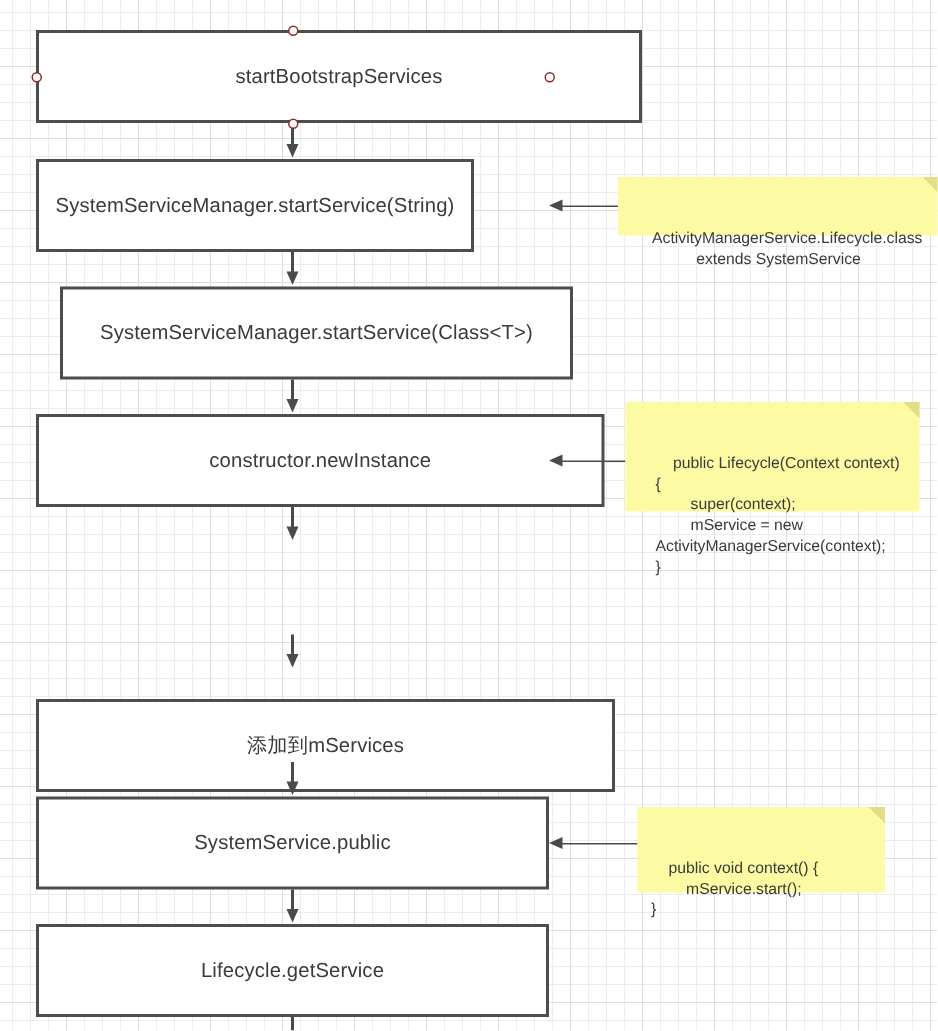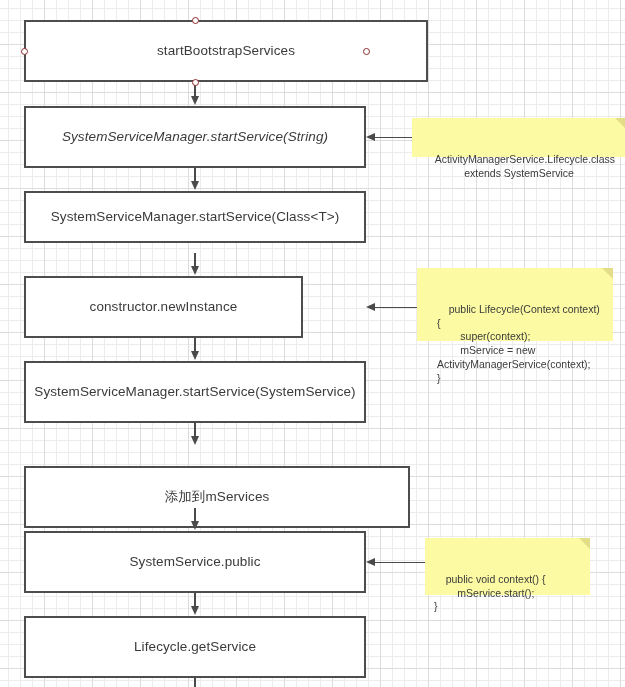--- a/index.html
+++ b/index.html
@@ -127,35 +127,32 @@
   <div class="conn conn-h" style="left:374px;top:306.5px;width:43px;"></div>
   <div class="arrow-left" style="left:366px;top:302.8px;"></div>
 
   <div class="conn conn-h" style="left:374px;top:561.5px;width:51px;"></div>
   <div class="arrow-left" style="left:366px;top:557.8px;"></div>
 
   <div class="node" style="left:24px;top:20px;width:404px;height:62px;">
     <span class="node-label">startBootstrapServices</span>
   </div>
 
-  <div class="node" style="left:24px;top:106px;width:342px;height:62px;font-style:italic;">
+  <div class="node" style="left:24px;top:106px;width:292px;height:62px;">
     <span class="node-label">SystemServiceManager.startService(String)</span>
   </div>
 
-  <div class="node" style="left:24px;top:191px;width:342px;height:52px;">
+  <div class="node" style="left:40px;top:191px;width:342px;height:62px;">
     <span class="node-label">SystemServiceManager.startService(Class&lt;T&gt;)</span>
   </div>
 
-  <div class="node" style="left:24px;top:276px;width:279px;height:62px;">
+  <div class="node" style="left:24px;top:276px;width:379px;height:62px;">
     <span class="node-label">constructor.newInstance</span>
   </div>
 
-  <div class="node" style="left:24px;top:361px;width:342px;height:62px;">
-    <span class="node-label">SystemServiceManager.startService(SystemService)</span>
-  </div>
 
   <div class="node" style="left:24px;top:446px;width:386px;height:62px;margin-top:20px;">
     <span class="node-label">添加到mServices</span>
   </div>
 
   <div class="node" style="left:24px;top:531px;width:342px;height:62px;">
     <span class="node-label">SystemService.public</span>
   </div>
 
   <div class="node" style="left:24px;top:616px;width:342px;height:62px;">

